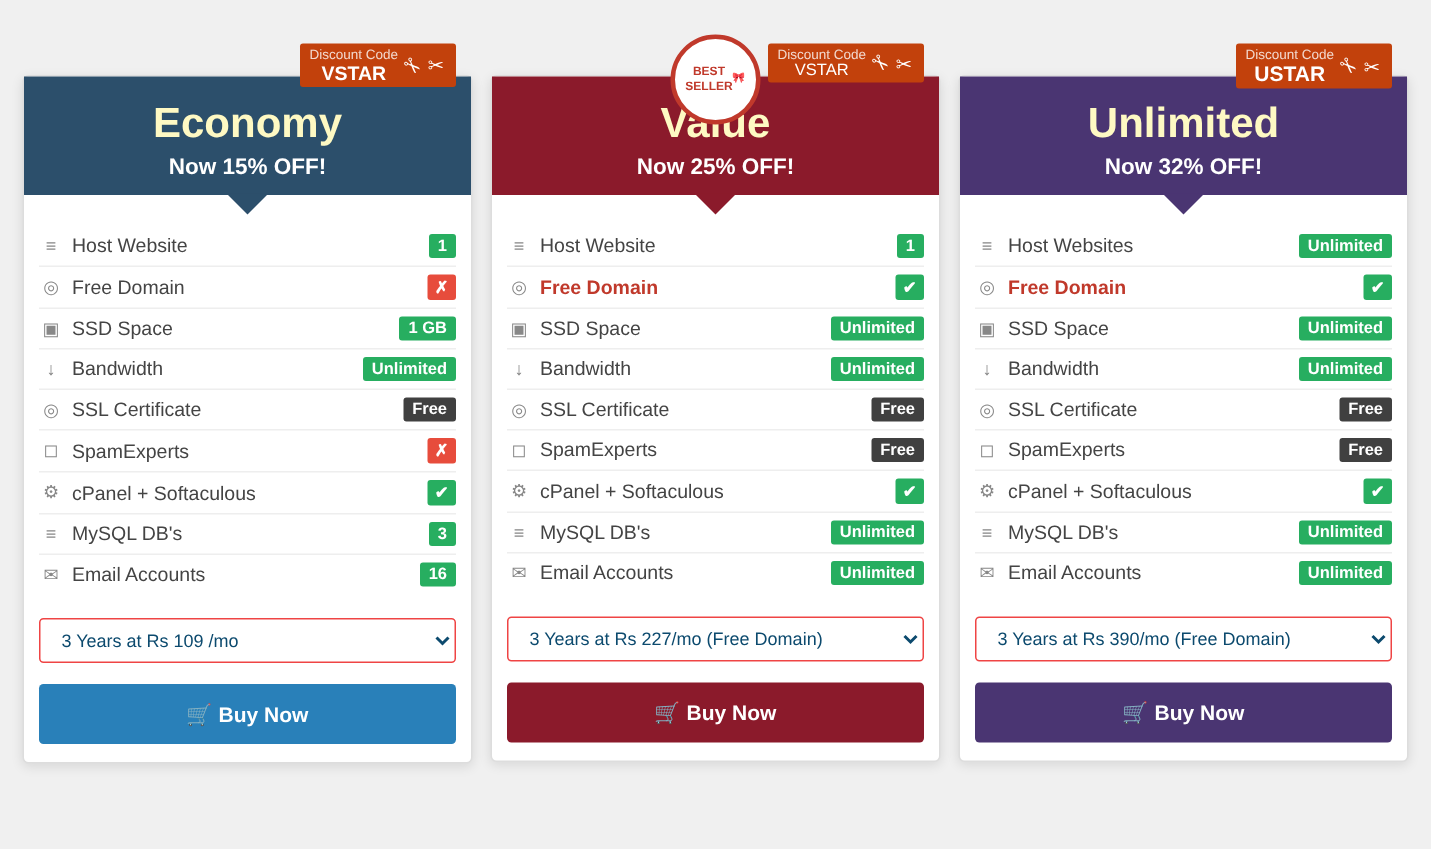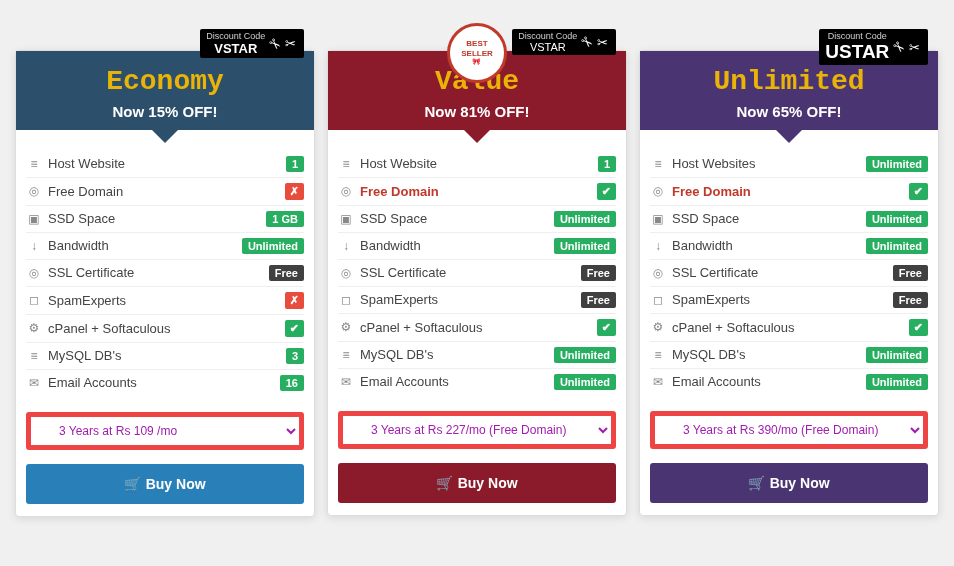--- a/index.html
+++ b/index.html
@@ -25,21 +25,21 @@
       border-radius: 4px;
       overflow: visible;
       position: relative;
       box-shadow: 0 2px 8px rgba(0,0,0,0.1);
       margin-top: 20px;
     }
     .discount-badge {
       position: absolute;
       top: -22px;
       right: 10px;
-      background: #000000;
+      background: #c2410c;
       color: #fff;
       font-size: 11px;
       padding: 2px 8px 2px 6px;
       border-radius: 2px;
       display: flex;
       align-items: center;
       gap: 4px;
       z-index: 10;
     }
     .discount-badge::after {
@@ -52,23 +52,22 @@
       text-align: center;
       color: #fff;
     }
     .plan-economy .plan-header { background: #2c4f6b; }
     .plan-value .plan-header { background: #8b1a2b; }
     .plan-unlimited .plan-header { background: #4a3572; }
 
     .plan-title {
       font-size: 28px;
       font-weight: bold;
-      color: #eab308;
+      color: #fef9c3;
       line-height: 1.2;
-      font-family: Liberation Mono, monospace;
     }
     .plan-discount {
       font-size: 15px;
       font-weight: bold;
       color: #fff;
       margin-top: 4px;
     }
     .header-arrow {
       width: 0;
       height: 0;
@@ -127,25 +126,25 @@
     .badge-x {
       background: #e74c3c;
       padding: 2px 5px;
     }
 
     .plan-dropdown-wrap {
       padding: 8px 10px;
     }
     .plan-dropdown {
       width: 100%;
-      padding: 6px 24px;
-      border: 5px solid #ef4444;
+      padding: 6px 10px;
+      border: 1px solid #ef4444;
       border-radius: 3px;
       font-size: 12px;
-      color: #a21caf;
+      color: #0c4a6e;
       background: #fff;
       cursor: pointer;
       appearance: auto;
     }
     .plan-buy-btn {
       display: block;
       width: calc(100% - 20px);
       margin: 6px 10px 12px;
       padding: 12px;
       border: none;
@@ -168,21 +167,21 @@
       z-index: 20;
       text-align: center;
     }
     .best-seller-circle {
       width: 60px;
       height: 60px;
       background: #fff;
       border: 3px solid #c0392b;
       border-radius: 50%;
       display: flex;
-      flex-direction: column;
+      flex-direction: row;
       align-items: center;
       justify-content: center;
       font-size: 8px;
       font-weight: bold;
       color: #c0392b;
       margin: 0 auto;
       line-height: 1.2;
       text-transform: uppercase;
     }
   </style>
@@ -280,21 +279,21 @@
         <span style="font-size: 14px; transform: rotate(45deg);">✂</span>
       </div>
       <div class="best-seller-badge">
       <div class="best-seller-circle">
         <div style="font-size:8px;font-weight:bold;color:#c0392b;">BEST<br>SELLER</div>
         <div style="font-size:7px;color:#c0392b;">🎀</div>
       </div>
     </div>
       <div class="plan-header">
         <div class="plan-title">Value</div>
-        <div class="plan-discount">Now 81% OFF!</div>
+        <div class="plan-discount">Now 25% OFF!</div>
       </div>
       <div class="header-arrow"></div>
       <div class="plan-features">
         <div class="feature-row">
           <div class="feature-left">
             <span class="feature-icon">≡</span>
             <span class="feature-name">Host Website</span>
           </div>
           <span class="badge badge-green">1</span>
         </div>
@@ -355,27 +354,27 @@
           <span class="badge badge-green">Unlimited</span>
         </div>
       </div>
       <div class="plan-dropdown-wrap"><select class="plan-dropdown"><option>3 Years at Rs 227/mo (Free Domain)</option></select></div>
       <button class="plan-buy-btn">🛒 Buy Now</button>
     </div>
     <div class="plan-card plan-unlimited">
       <div class="discount-badge">
         <div style="display: flex; flex-direction: column; align-items: center;">
           <span style="font-size: 9px; opacity: 0.8;">Discount Code</span>
-          <span style="font-weight: bold; font-size: 19px;">USTAR</span>
+          <span style="font-weight: bold; font-size: 14px;">USTAR</span>
         </div>
         <span style="font-size: 14px; transform: rotate(45deg);">✂</span>
       </div>
       <div class="plan-header">
         <div class="plan-title">Unlimited</div>
-        <div class="plan-discount">Now 65% OFF!</div>
+        <div class="plan-discount">Now 32% OFF!</div>
       </div>
       <div class="header-arrow"></div>
       <div class="plan-features">
         <div class="feature-row">
           <div class="feature-left">
             <span class="feature-icon">≡</span>
             <span class="feature-name">Host Websites</span>
           </div>
           <span class="badge badge-green">Unlimited</span>
         </div>

